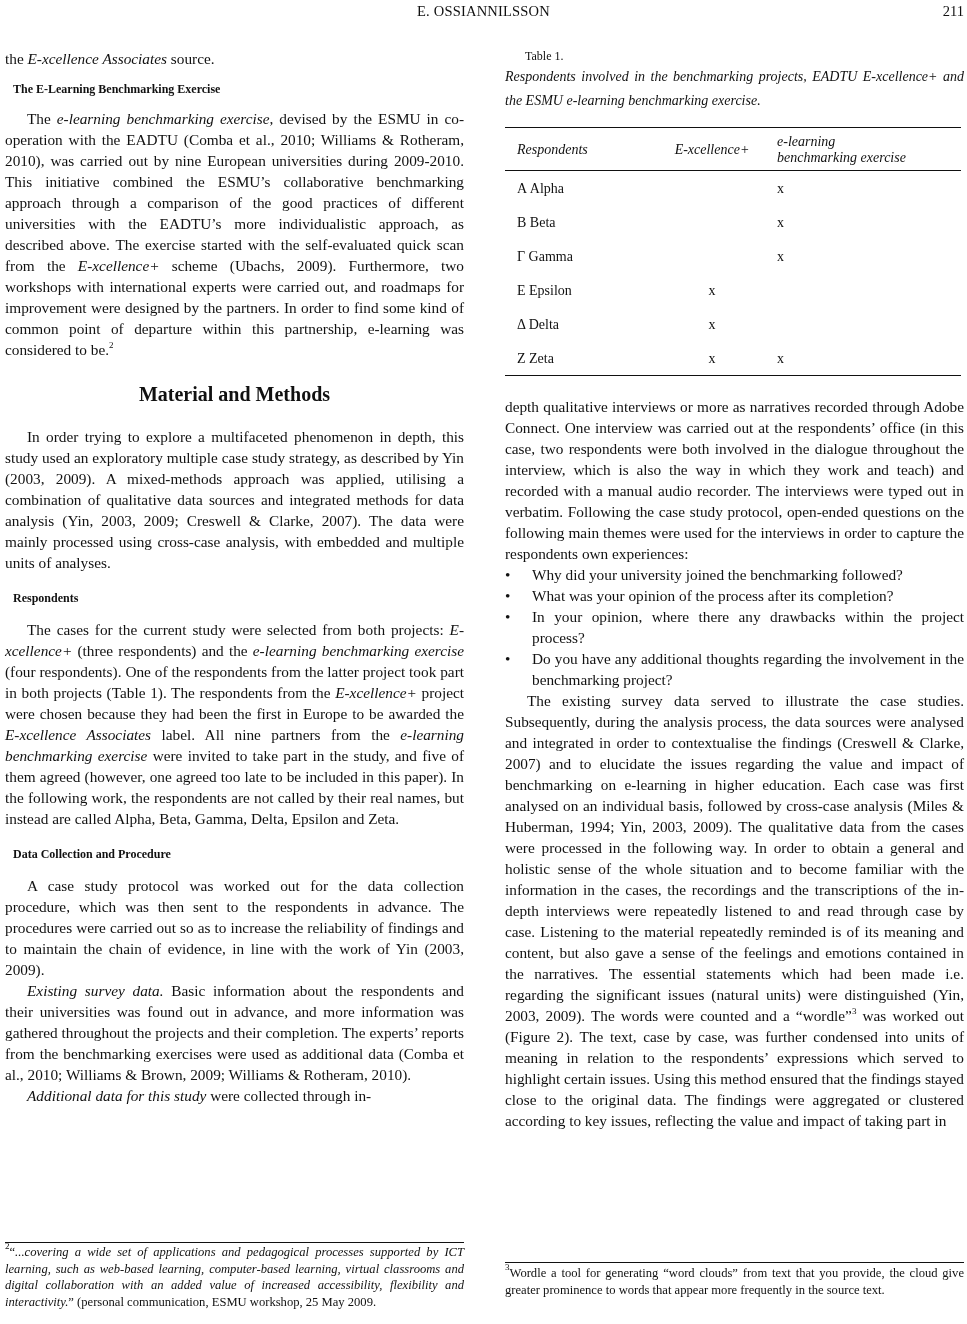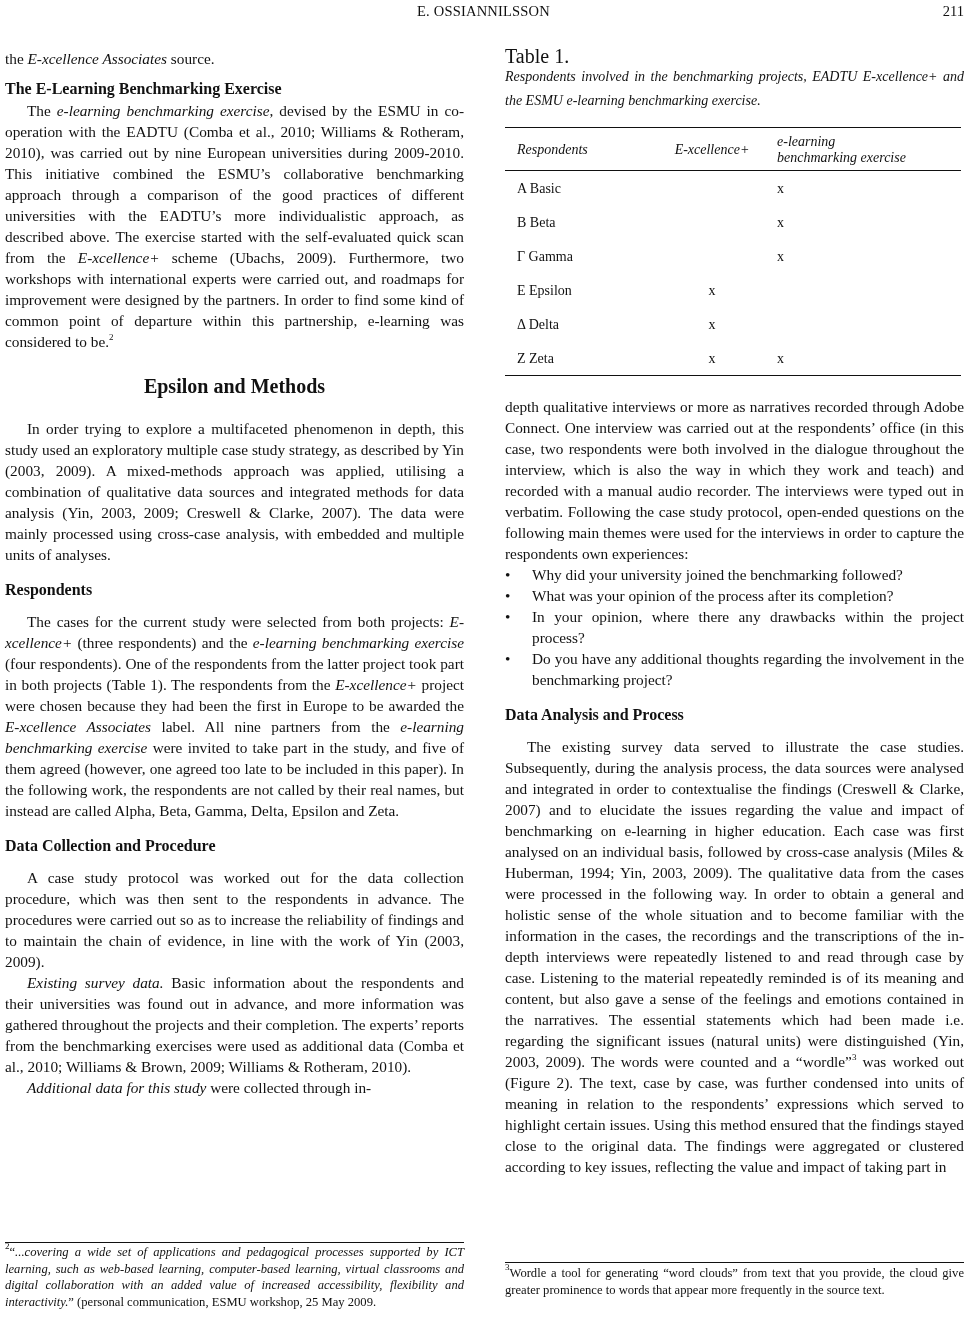--- a/index.html
+++ b/index.html
@@ -6,25 +6,25 @@
   body { width: 967px; height: 1324px; position: relative; overflow: hidden;
     font-family: "Liberation Serif", "DejaVu Serif", serif; color: #111; }
   .header { position: absolute; top: 0; left: 0; width: 967px; height: 24px; }
   .running-head { position: absolute; top: 3px; left: 0; width: 967px; text-align: center; font-size: 14.5px; letter-spacing: 0.2px; }
   .page-num { position: absolute; top: 3px; right: 3px; font-size: 14.5px; }
   .col { position: absolute; top: 48px; font-size: 15.3px; line-height: 21px; }
   .col-left { left: 5px; width: 459px; }
   .col-right { left: 505px; width: 459px; }
   p { margin: 0; text-align: justify; }
   .indent { text-indent: 22px; }
-  h3.sub { font-size: 16px; font-weight: bold; margin: 0; line-height: 22px; }
+  h3.sub { font-size: 12px; font-weight: bold; margin: 8px; line-height: 22px; }
   h2.sec { font-size: 20px; font-weight: bold; text-align: center; margin: 0; line-height: 24px; }
   i { }
   sup { font-size: 9px; vertical-align: 7px; line-height: 0; }
-  .table-label { font-size: 20px; line-height: 17px; }
+  .table-label { font-size: 12px; line-height: 17px; margin-left: 20px; }
   .table-caption { font-size: 14px; line-height: 24px; font-style: italic; text-align: justify; }
   table.t1 { width: 456px; border-collapse: collapse; font-size: 14px; margin-top: 14px; }
   table.t1 th { font-weight: normal; font-style: italic; line-height: 16px; padding: 6px 0 4px 0; border-top: 1.3px solid #111; border-bottom: 1.3px solid #111; }
   table.t1 td { height: 34px; padding: 0; }
   table.t1 tr.last td { border-bottom: 1.3px solid #111; }
   .c1 { text-align: left; padding-left: 12px !important; width: 130px; }
   .c2 { text-align: center; width: 130px; }
   .c3 { text-align: left; }
   ul.questions { list-style: none; margin: 0; padding: 0; }
   ul.questions li { position: relative; padding-left: 27px; text-align: justify; }
@@ -39,21 +39,21 @@
   <div class="running-head">E. OSSIANNILSSON</div>
   <div class="page-num">211</div>
 </div>
 
 <div class="col col-left">
   <p><span>the </span><i>E-xcellence Associates</i><span> source.</span></p>
 
   <h3 class="sub" style="margin-top:9px;">The E-Learning Benchmarking Exercise</h3>
   <p class="indent"><span>The </span><i>e-learning benchmarking exercise</i><span>, devised by the ESMU in co-operation with the EADTU (Comba et al., 2010; Williams &amp; Rotheram, 2010), was carried out by nine European universities during 2009-2010. This initiative combined the ESMU’s collaborative benchmarking approach through a comparison of the good practices of different universities with the EADTU’s more individualistic approach, as described above. The exercise started with the self-evaluated quick scan from the </span><i>E-xcellence+</i><span> scheme (Ubachs, 2009). Furthermore, two workshops with international experts were carried out, and roadmaps for improvement were designed by the partners. In order to find some kind of common point of departure within this partnership, e-learning was considered to be.</span><sup>2</sup></p>
 
-  <h2 class="sec" style="margin-top:22px; margin-bottom:20px;">Epsilon and Methods</h2>
+  <h2 class="sec" style="margin-top:22px; margin-bottom:20px;">Material and Methods</h2>
   <p class="indent">In order trying to explore a multifaceted phenomenon in depth, this study used an exploratory multiple case study strategy, as described by Yin (2003, 2009). A mixed-methods approach was applied, utilising a combination of qualitative data sources and integrated methods for data analysis (Yin, 2003, 2009; Creswell &amp; Clarke, 2007). The data were mainly processed using cross-case analysis, with embedded and multiple units of analyses.</p>
 
   <h3 class="sub" style="margin-top:14px; margin-bottom:10px;">Respondents</h3>
   <p class="indent"><span>The cases for the current study were selected from both projects: </span><i>E-xcellence+</i><span> (three respondents) and the </span><i>e-learning benchmarking exercise</i><span> (four respondents). One of the respondents from the latter project took part in both projects (Table 1). The respondents from the </span><i>E-xcellence+</i><span> project were chosen because they had been the first in Europe to be awarded the </span><i>E-xcellence Associates</i><span> label. All nine partners from the </span><i>e-learning benchmarking exercise</i><span> were invited to take part in the study, and five of them agreed (however, one agreed too late to be included in this paper). In the following work, the respondents are not called by their real names, but instead are called Alpha, Beta, Gamma, Delta, Epsilon and Zeta.</span></p>
 
   <h3 class="sub" style="margin-top:14px; margin-bottom:10px;">Data Collection and Procedure</h3>
   <p class="indent">A case study protocol was worked out for the data collection procedure, which was then sent to the respondents in advance. The procedures were carried out so as to increase the reliability of findings and to maintain the chain of evidence, in line with the work of Yin (2003, 2009).</p>
   <p class="indent"><i>Existing survey data.</i><span> Basic information about the respondents and their universities was found out in advance, and more information was gathered throughout the projects and their completion. The experts’ reports from the benchmarking exercises were used as additional data (Comba et al., 2010; Williams &amp; Brown, 2009; Williams &amp; Rotheram, 2010).</span></p>
   <p class="indent"><i>Additional data for this study</i><span> were collected through in-</span></p>
 </div>
@@ -68,21 +68,21 @@
   <table class="t1">
     <thead>
       <tr>
         <th class="c1">Respondents</th>
         <th class="c2">E-xcellence+</th>
         <th class="c3"><span>e-learning</span><br><span>benchmarking exercise</span></th>
       </tr>
     </thead>
     <tbody>
       <tr>
-        <td class="c1">Α Basic</td>
+        <td class="c1">Α Alpha</td>
         <td class="c2"></td>
         <td class="c3">x</td>
       </tr>
       <tr>
         <td class="c1">Β Beta</td>
         <td class="c2"></td>
         <td class="c3">x</td>
       </tr>
       <tr>
         <td class="c1">Γ Gamma</td>
@@ -109,18 +109,17 @@
 
   <p style="margin-top:20px;">depth qualitative interviews or more as narratives recorded through Adobe Connect. One interview was carried out at the respondents’ office (in this case, two respondents were both involved in the dialogue throughout the interview, which is also the way in which they work and teach) and recorded with a manual audio recorder. The interviews were typed out in verbatim. Following the case study protocol, open-ended questions on the following main themes were used for the interviews in order to capture the respondents own experiences:</p>
 
   <ul class="questions">
     <li><span class="bullet">•</span><span>Why did your university joined the benchmarking followed?</span></li>
     <li><span class="bullet">•</span><span>What was your opinion of the process after its completion?</span></li>
     <li><span class="bullet">•</span><span>In your opinion, where there any drawbacks within the project process?</span></li>
     <li><span class="bullet">•</span><span>Do you have any additional thoughts regarding the involvement in the benchmarking project?</span></li>
   </ul>
 
-  <h3 class="sub" style="margin-top:14px; margin-bottom:10px;">Data Analysis and Process</h3>
   <p class="indent"><span>The existing survey data served to illustrate the case studies. Subsequently, during the analysis process, the data sources were analysed and integrated in order to contextualise the findings (Creswell &amp; Clarke, 2007) and to elucidate the issues regarding the value and impact of benchmarking on e-learning in higher education. Each case was first analysed on an individual basis, followed by cross-case analysis (Miles &amp; Huberman, 1994; Yin, 2003, 2009). The qualitative data from the cases were processed in the following way. In order to obtain a general and holistic sense of the whole situation and to become familiar with the information in the cases, the recordings and the transcriptions of the in-depth interviews were repeatedly listened to and read through case by case. Listening to the material repeatedly reminded is of its meaning and content, but also gave a sense of the feelings and emotions contained in the narratives. The essential statements which had been made i.e. regarding the significant issues (natural units) were distinguished (Yin, 2003, 2009). The words were counted and a “wordle”</span><sup>3</sup><span> was worked out (Figure 2). The text, case by case, was further condensed into units of meaning in relation to the respondents’ expressions which served to highlight certain issues. Using this method ensured that the findings stayed close to the original data. The findings were aggregated or clustered according to key issues, reflecting the value and impact of taking part in</span></p>
 </div>
 
 <div class="fn-rule" style="left:505px; top:1262px; width:459px;"></div>
 <div class="footnote" style="left:505px; top:1265px; width:459px;"><sup>3</sup><span>Wordle a tool for generating “word clouds” from text that you provide, the cloud give greater prominence to words that appear more frequently in the source text.</span></div>
 
 </body></html>

